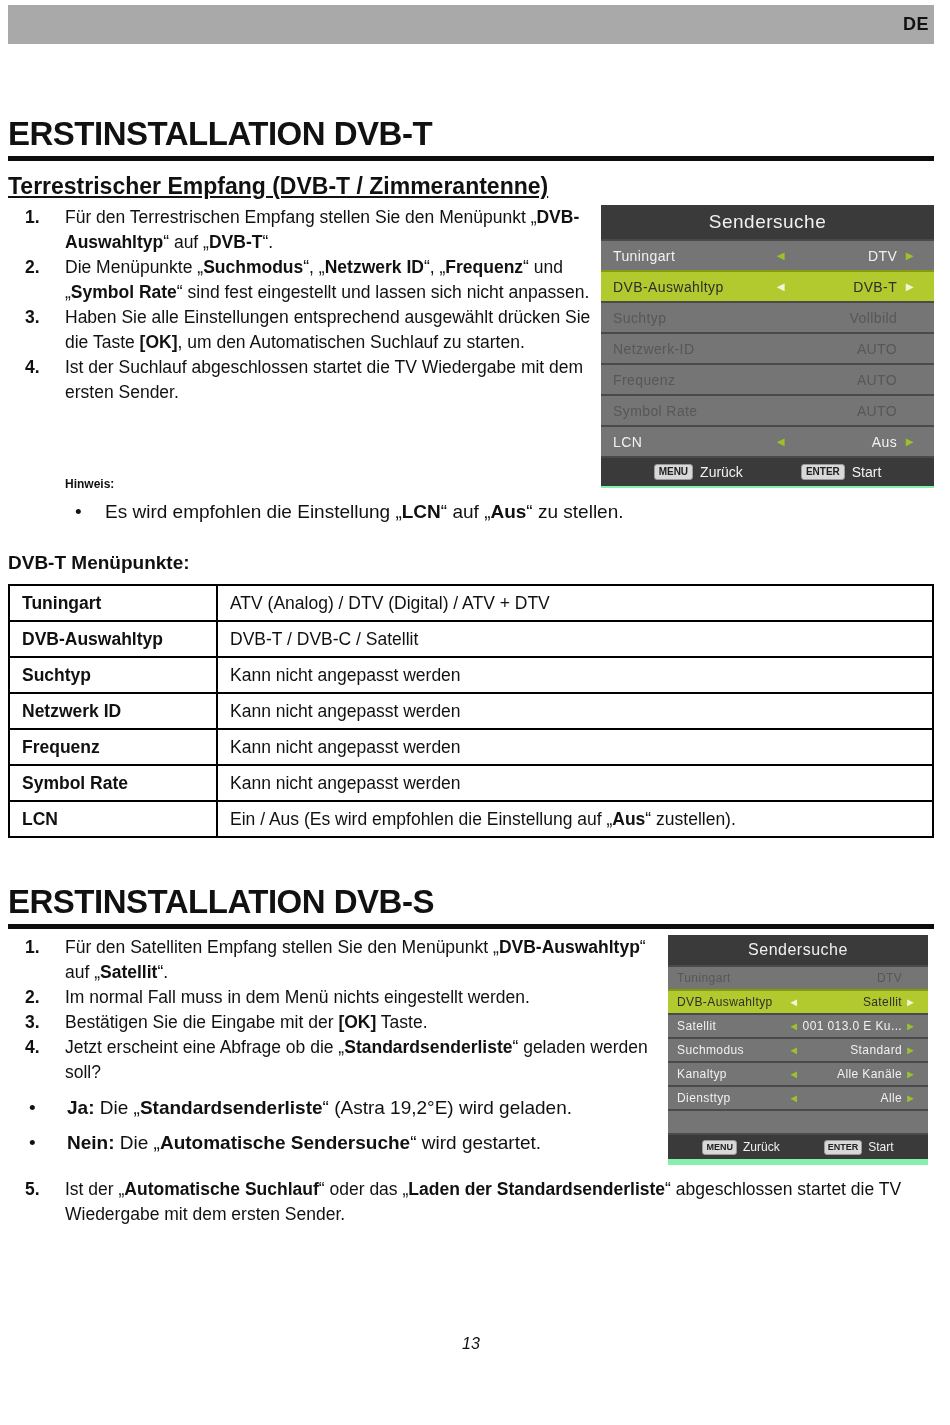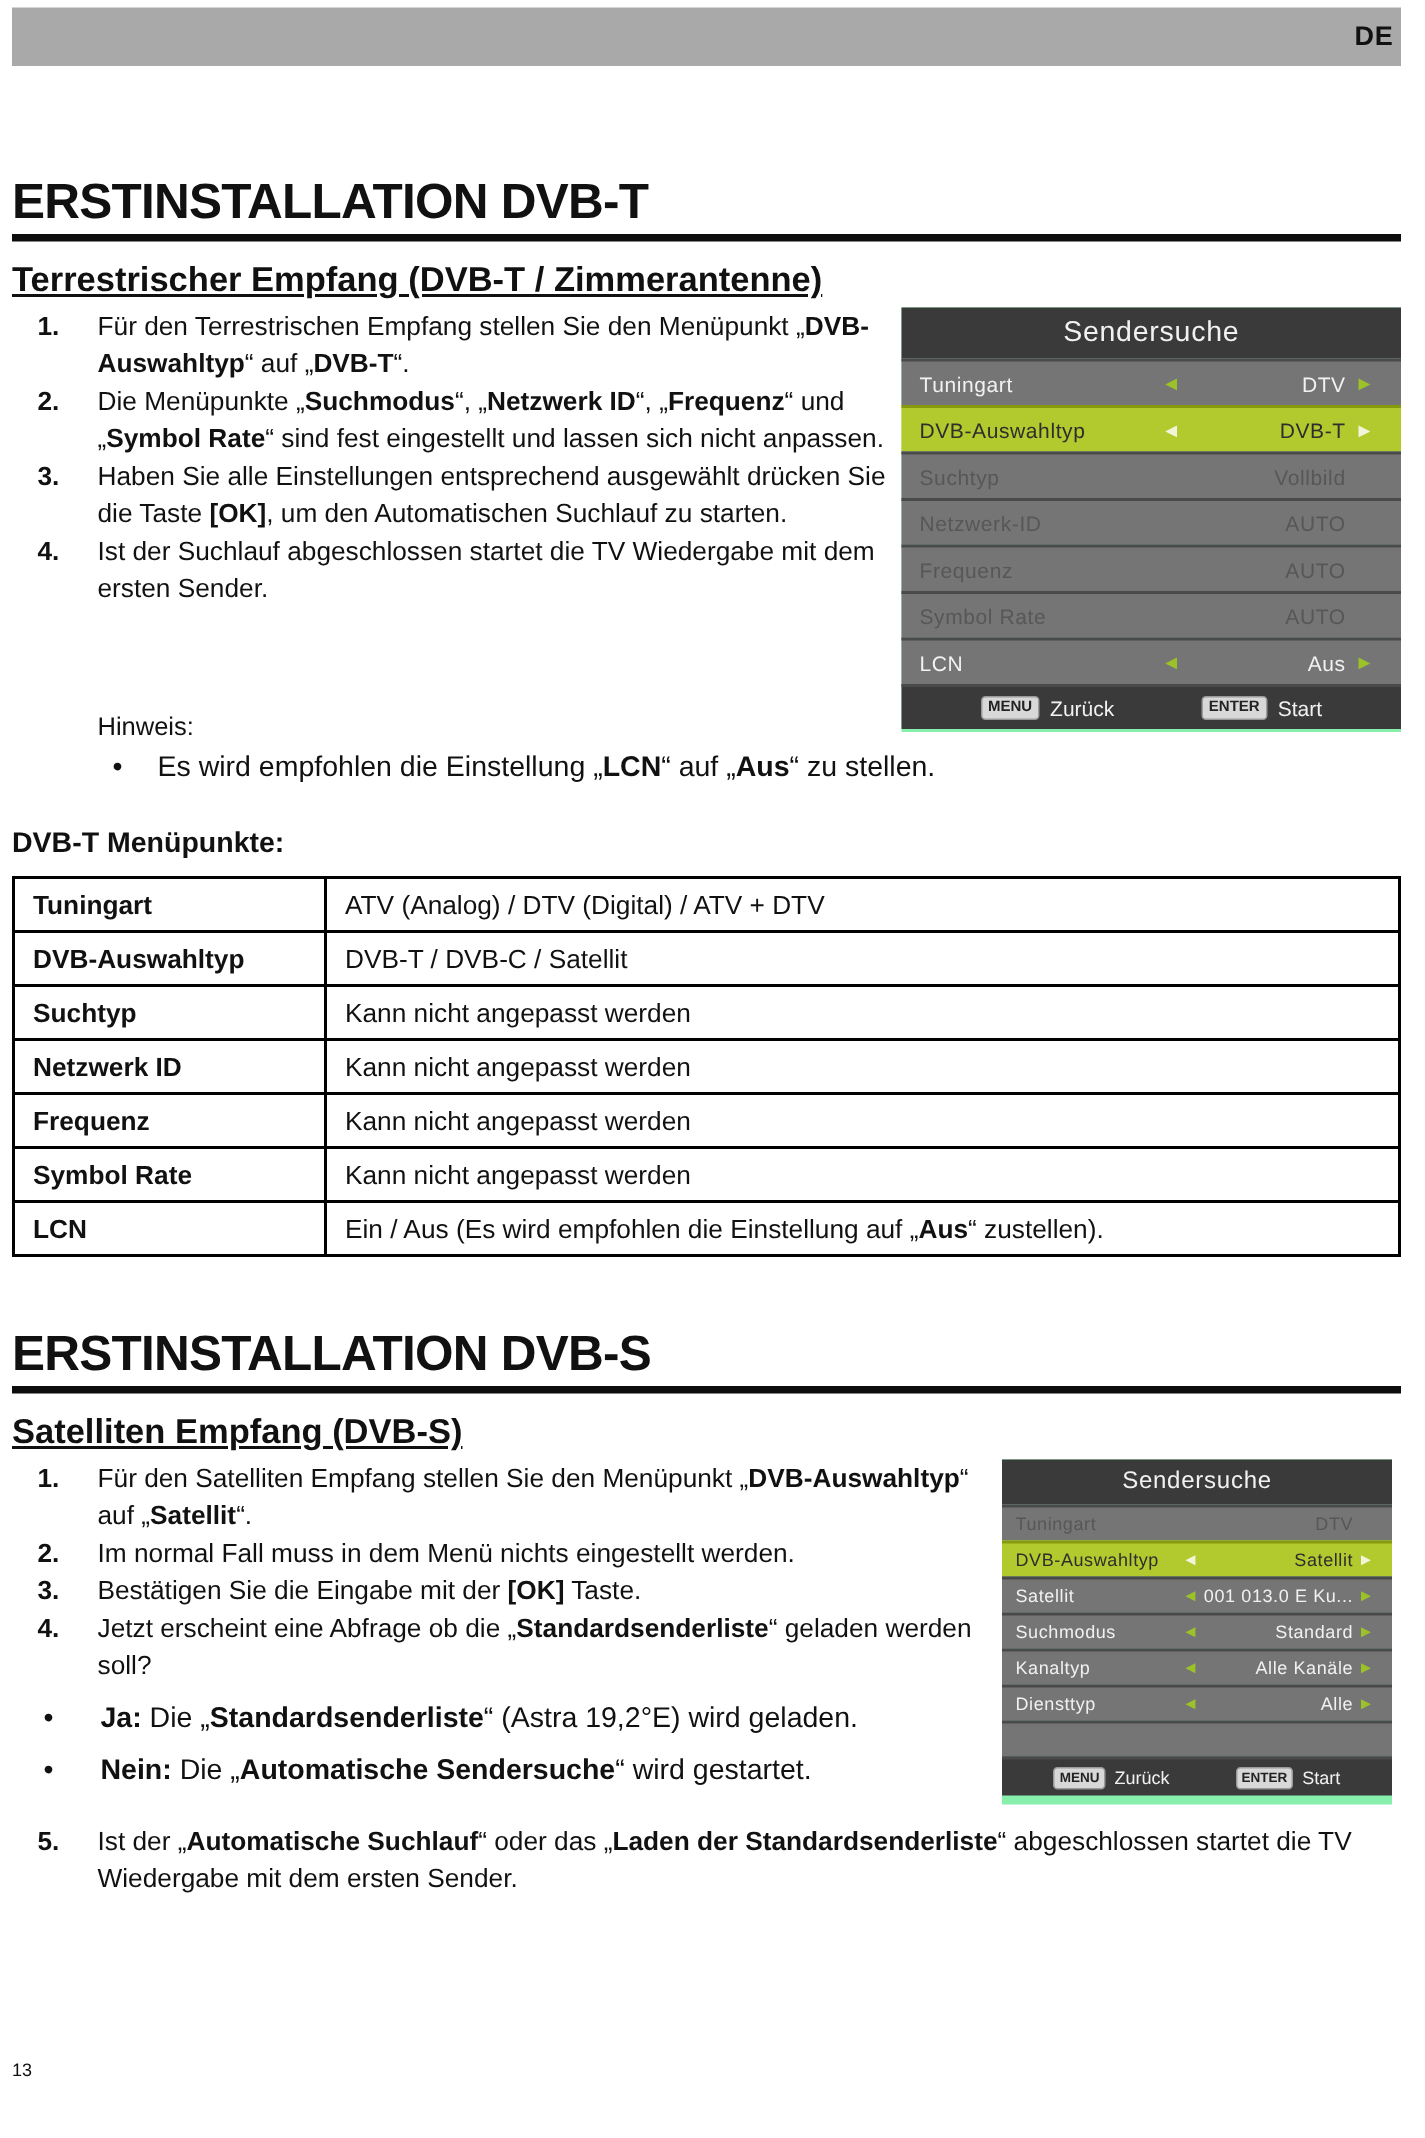--- a/index.html
+++ b/index.html
@@ -27,21 +27,21 @@
   .step .num{width:40px;padding-left:17px;font-weight:bold;flex-shrink:0;}
   .step .txt{flex:1;}
   .bul{display:flex;font-size:19px;line-height:25px;margin-top:10px;}
   .bul .dot{width:38px;padding-left:21px;flex-shrink:0;}
   .bul .dot::before{content:"\2022";font-size:19px;}
   .bul .txt{flex:1;}
   .step5{margin-top:12px;}
 
   
   .note{margin-top:-16px;margin-left:57px;}
-  .note .note-label{font-weight:normal;font-size:17px;line-height:25px;}
+  .note .note-label{font-weight:bold;font-size:12px;line-height:25px;}
   .note .bul{margin-top:2px;margin-left:0;}
   .note .bul .dot{width:30px;padding-left:10px;}
 
   
   .tbl-heading{margin-top:28px;font-size:19px;font-weight:bold;}
   table.menu-table{margin-top:10px;width:926px;border-collapse:collapse;}
   table.menu-table td{border:2px solid #000;height:32px;font-size:17.5px;padding:1px 12px;vertical-align:middle;}
   table.menu-table td.lbl{width:182px;font-weight:bold;}
 
   
@@ -68,21 +68,21 @@
   .menu1 .kbadge{font-size:10px;padding:2px 4px;margin-right:7px;}
 
   .menu2{width:260px;margin-left:auto;margin-right:6px;height:230px;}
   .menu2 .menu-header{height:30px;font-size:16px;}
   .menu2 .mrow{height:24px;padding:0 9px;font-size:12px;}
   .menu2 .mvalue{width:100px;}
   .menu2 .arrow{font-size:11px;margin:0 3px;}
   .menu2 .mfooter{height:26px;font-size:12px;gap:44px;}
   .menu2 .kbadge{font-size:9px;padding:2px 3px;margin-right:6px;}
 
-  .pagenum{margin-top:108px;text-align:left;font-size:12px;}
+  .pagenum{margin-top:108px;text-align:center;font-size:16px;font-style:italic;}
 </style>
 </head>
 <body>
 
 <div class="page">
 
   <div class="topbar">
     <span class="lang">DE</span>
   </div>
 
@@ -203,21 +203,20 @@
         <td><span>Kann nicht angepasst werden</span></td>
       </tr>
       <tr>
         <td class="lbl">LCN</td>
         <td><span>Ein / Aus (Es wird empfohlen die Einstellung auf „</span><span class="b">Aus</span><span>“ zustellen).</span></td>
       </tr>
     </tbody>
   </table>
 
   <div class="h1 second">ERSTINSTALLATION DVB-S</div>
-  <div class="h2">Satelliten Empfang (DVB-S)</div>
 
   <div class="cols">
     <div class="steps-left2">
       <div class="step">
         <span class="num">1.</span>
         <span class="txt"><span>Für den Satelliten Empfang stellen Sie den Menüpunkt „</span><span class="b">DVB-Auswahltyp</span><span>“ auf „</span><span class="b">Satellit</span><span>“.</span></span>
       </div>
       <div class="step">
         <span class="num">2.</span>
         <span class="txt"><span>Im normal Fall muss in dem Menü nichts eingestellt werden.</span></span>

